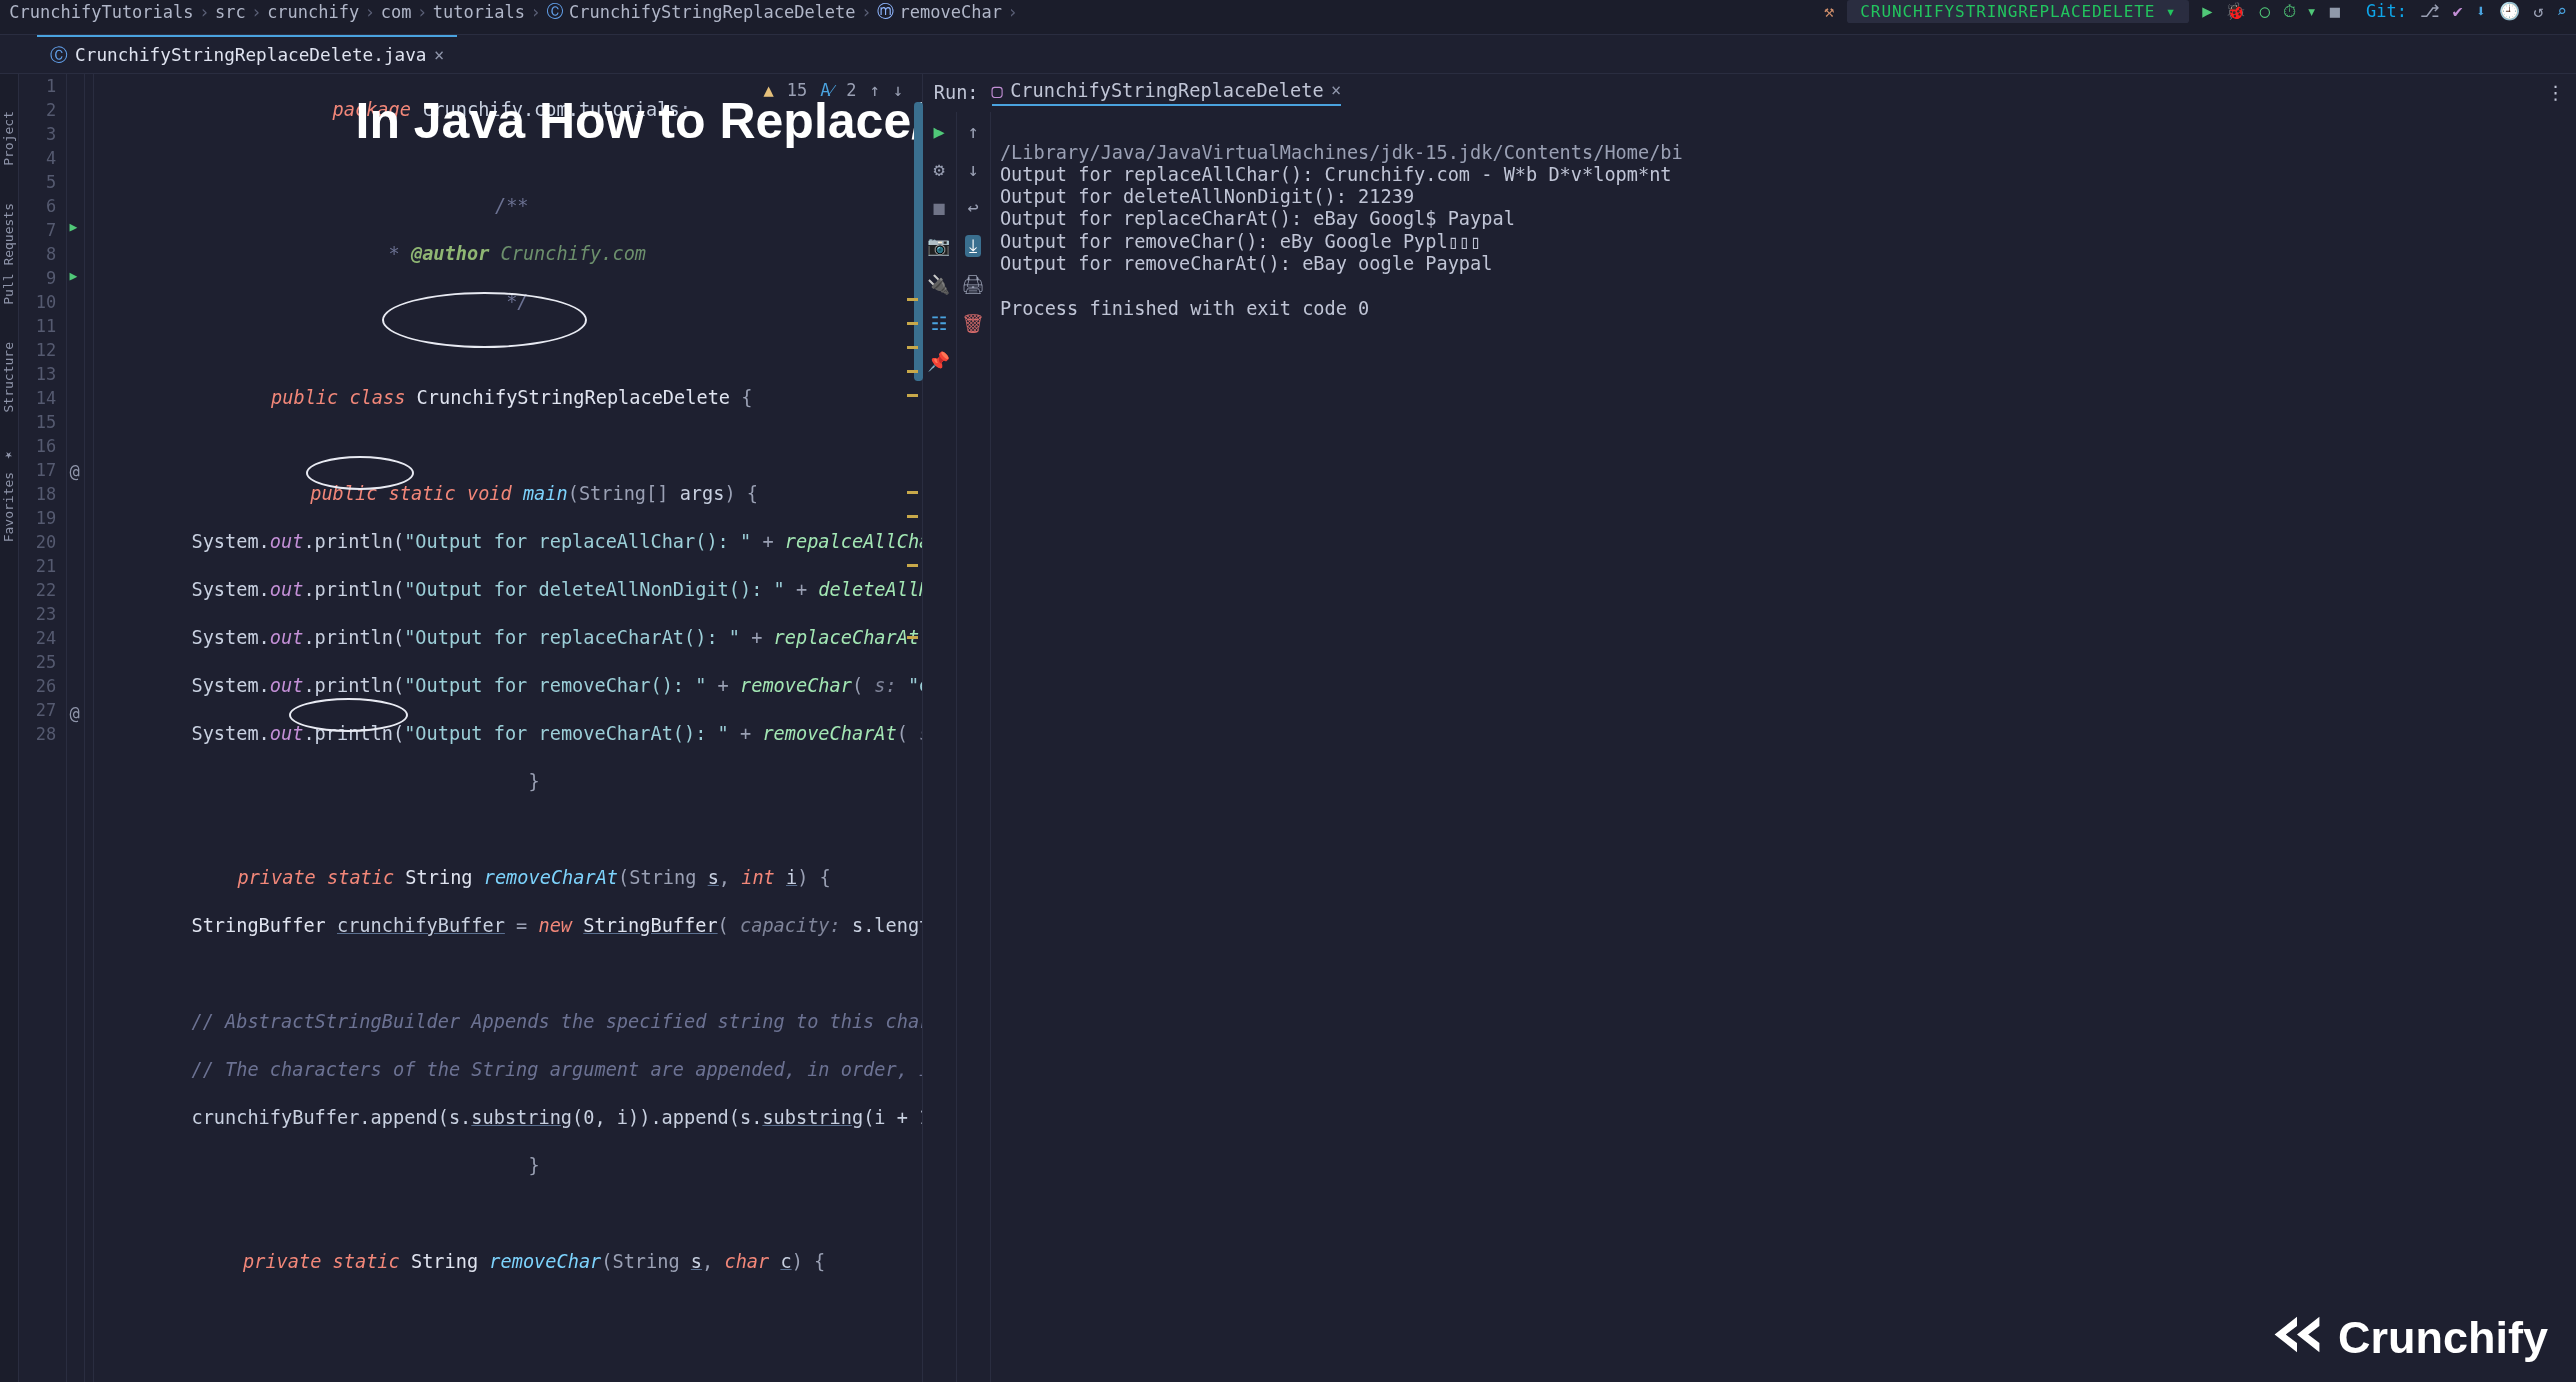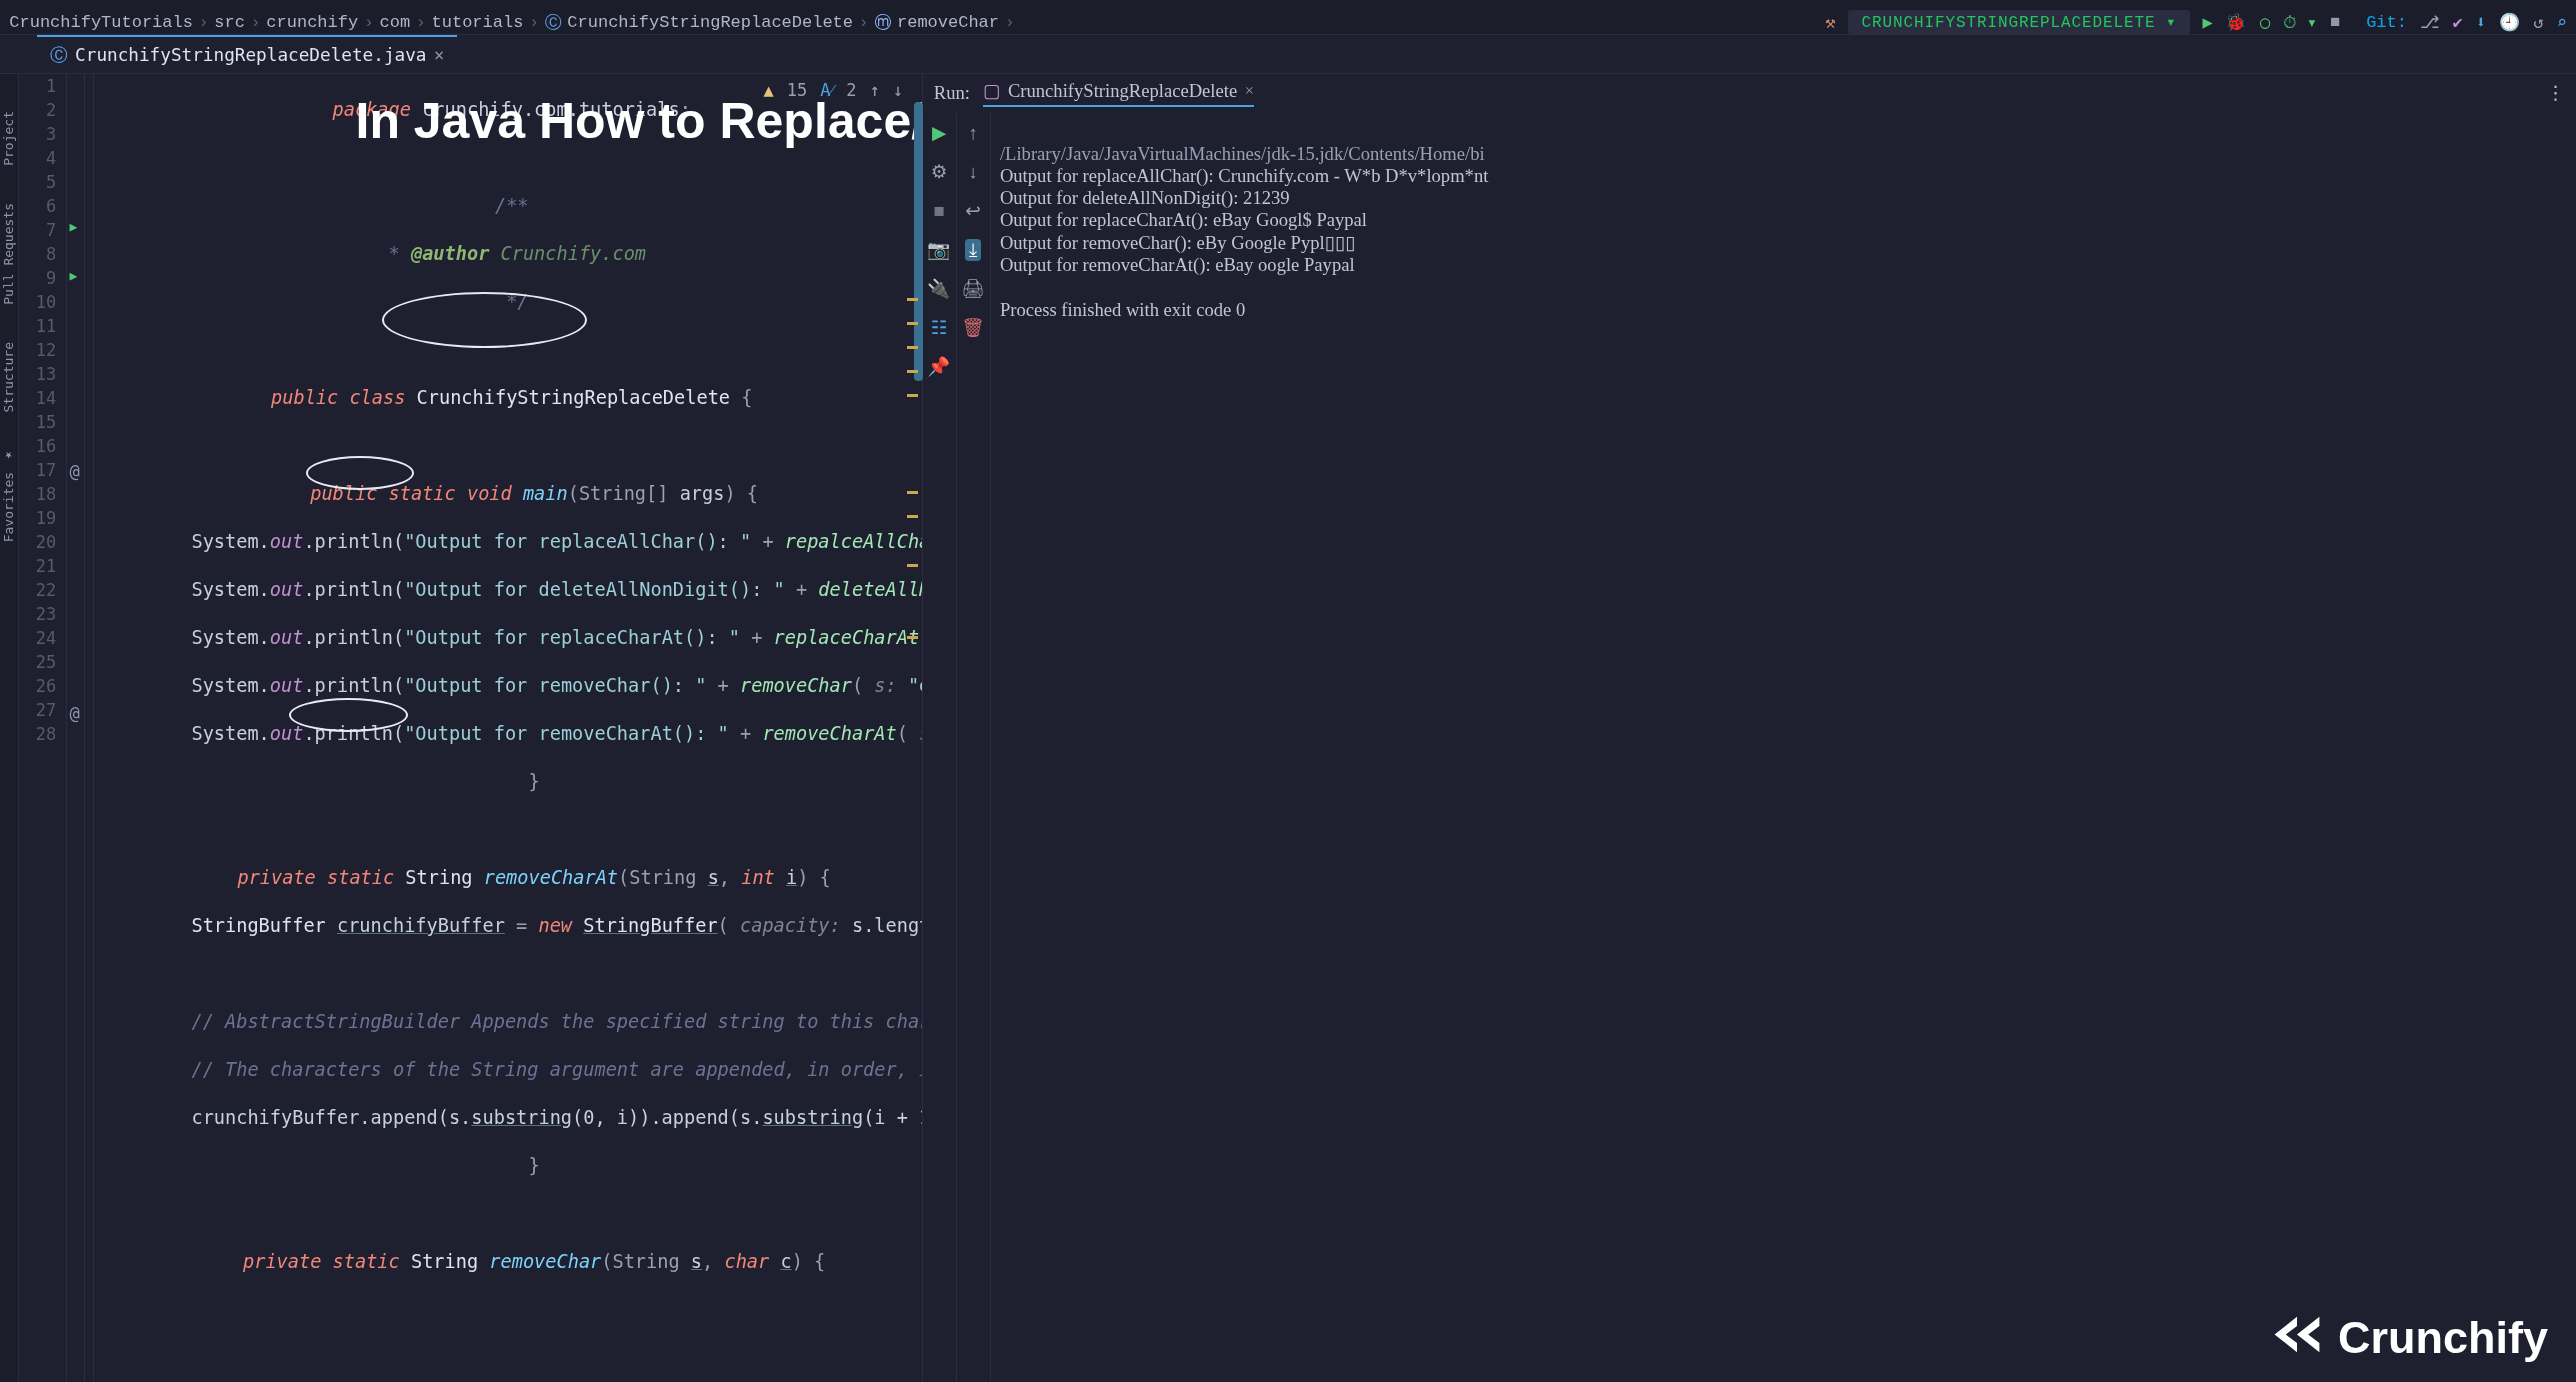--- a/index.html
+++ b/index.html
@@ -1,19 +1,19 @@
 <!DOCTYPE html>
 <html><head>
 <meta charset="utf-8">
 <style>
   * { box-sizing: border-box; margin: 0; padding: 0; }
   html, body { width: 100%; height: 100%; background: #1e2030; color: #c8d0e0; font-family: "Menlo", "Consolas", monospace; font-size: 18.6px; overflow: hidden; }
   .root { width: 2576px; height: 1383px; background: #1e2030; position: relative; }
   
-  .topbar { display: flex; align-items: flex-end; height: 35px; background: #1b1d2b; padding: 0 9.3px; font-size: 17px; color: #a2a8bb; border-bottom: 0.9px solid #2a2d40; font-family: Liberation Mono, monospace; }
+  .topbar { display: flex; align-items: flex-start; height: 35px; background: #1b1d2b; padding: 0 9.3px; font-size: 17px; color: #a2a8bb; border-bottom: 0.9px solid #2a2d40; }
   .crumbs { display: flex; align-items: center; gap: 5.6px; }
   .crumb { color: #b0b6c8; cursor: default; }
   .sep { color: #5a5f76; }
   .file-icon { color: #62a0ea; }
   .method-icon { color: #8fb6ff; }
   .spacer { flex: 1; }
   .tb-right { display: flex; align-items: center; gap: 13px; }
   .runconfig { background: #2a2d40; padding: 1.9px 13px; border-radius: 2.8px; color: #22c55e; letter-spacing: 0.9px; font-size: 16px; }
   .play-icon { color: #50c878; }
   .bug-icon { color: #50c878; }
@@ -55,21 +55,21 @@
   .overlay-title { position: absolute; top: 18.6px; left: 261px; right: 28px; text-align: center; color: #ffffff; font: 700 50px/1.15 "Segoe UI", "Arial", sans-serif; pointer-events: none; }
   .circle { position: absolute; border: 2.8px solid #e8eaf2; border-radius: 50%; pointer-events: none; }
   .editor-status { position: absolute; top: 5.6px; right: 18.6px; display: flex; gap: 13px; align-items: center; font-size: 17px; color: #9aa0b4; }
   .ws-warn { color: #e5c07b; }
   .ws-spell { color: #4aa3df; }
   .scroll-thumb { position: absolute; top: 28px; right: -1.9px; width: 9.3px; height: 279px; background: #3a6f8f; border-radius: 3.7px; }
   .marks { position: absolute; right: 1.9px; top: 56px; bottom: 0; width: 13px; }
   .mark { position: absolute; right: 1.9px; width: 11.2px; height: 2.8px; }
   .mark.y { background: #c8a84a; }
   
-  .runpane { flex: 1; display: flex; flex-direction: column; border-left: 0.9px solid #2a2d40; font-family: Liberation Serif, serif; }
+  .runpane { flex: 1; display: flex; flex-direction: column; border-left: 0.9px solid #2a2d40; }
   .runhead { display: flex; align-items: center; padding: 5.6px 11.2px; gap: 13px; font-size: 18.6px; color: #c0c5d6; background:#1e2030; }
   .run-tab { display: flex; align-items: center; gap: 7.4px; border-bottom: 2.8px solid #4aa3df; padding-bottom: 3.7px; }
   .run-body { display: flex; flex: 1; }
   .run-gutter { width: 34px; background: #1e2030; border-right: 0.9px solid #2a2d40; display: flex; flex-direction: column; align-items: center; gap: 17px; padding-top: 9.3px; color: #9aa0b4; font-size: 18.6px; }
   .run-gutter2 { width: 34px; background: #1e2030; border-right: 0.9px solid #2a2d40; display: flex; flex-direction: column; align-items: center; gap: 17px; padding-top: 9.3px; color: #9aa0b4; font-size: 18.6px; }
   .run-out { flex: 1; padding: 7.4px 9.3px; font-size: 18.6px; line-height: 22.3px; white-space: pre; color: #c0c5d6; }
   .run-out .cmd { color: #9aa0b4; }
   .logo { position: absolute; right: 28px; bottom: 20.5px; color: #ffffff; font: 700 45px/1 "Segoe UI", "Arial", sans-serif; display: flex; align-items: center; gap: 13px; }
   .logo .chevs svg { height: 43px; }
 </style>

